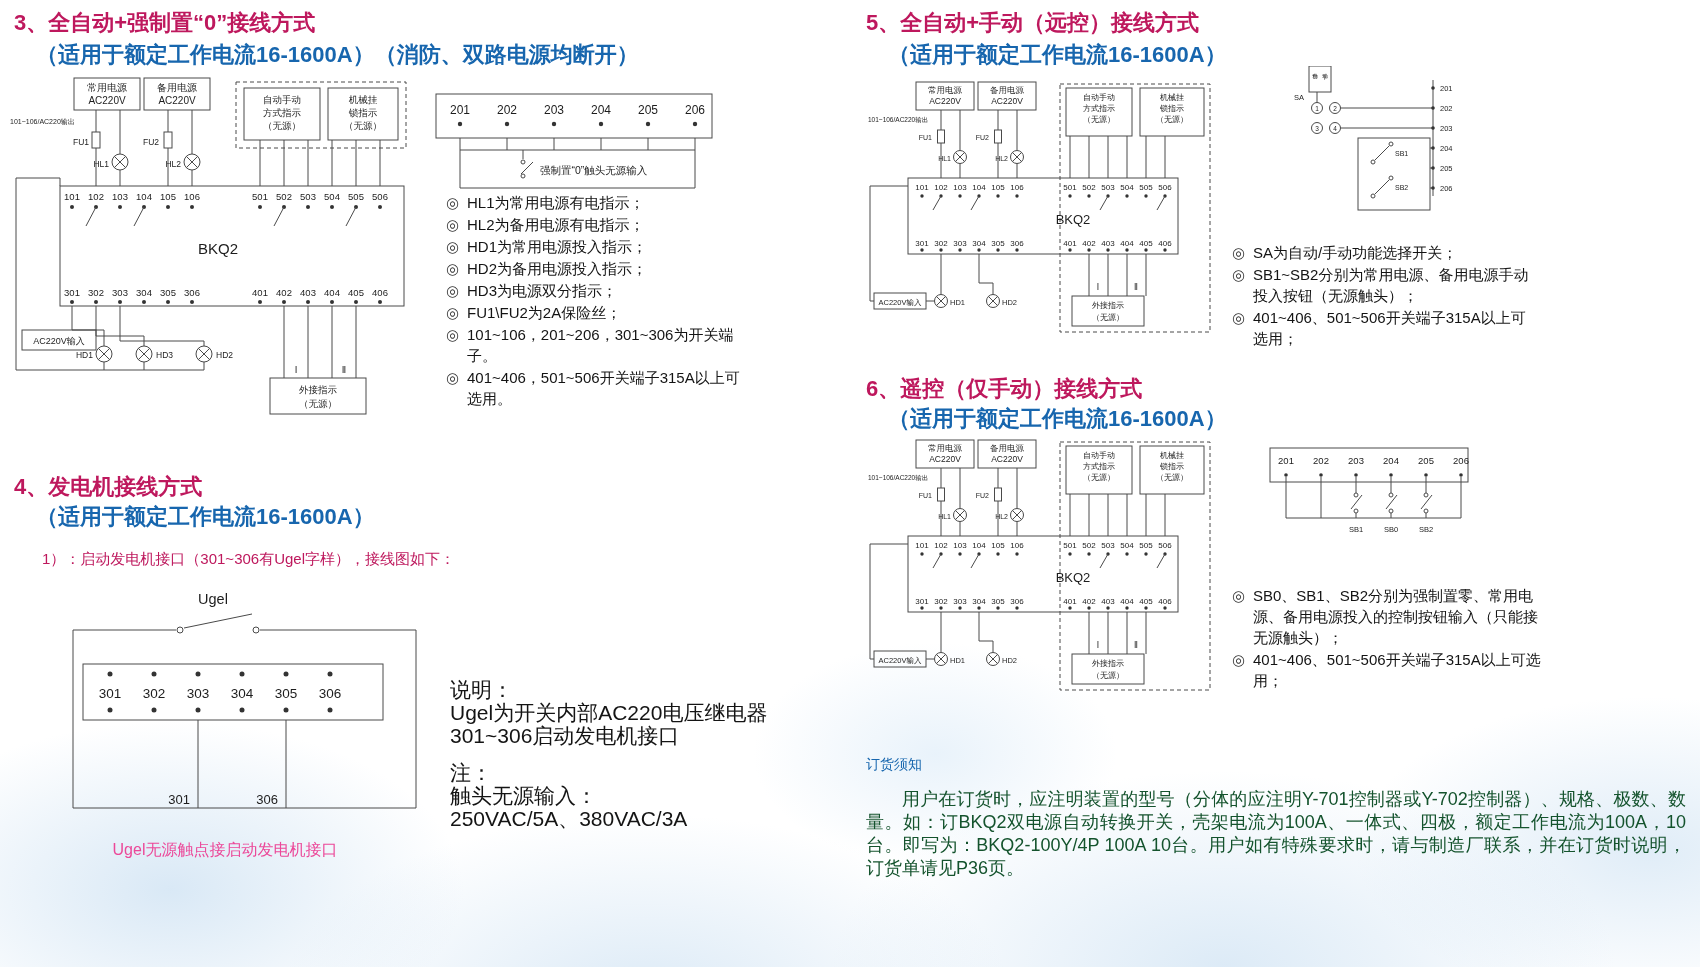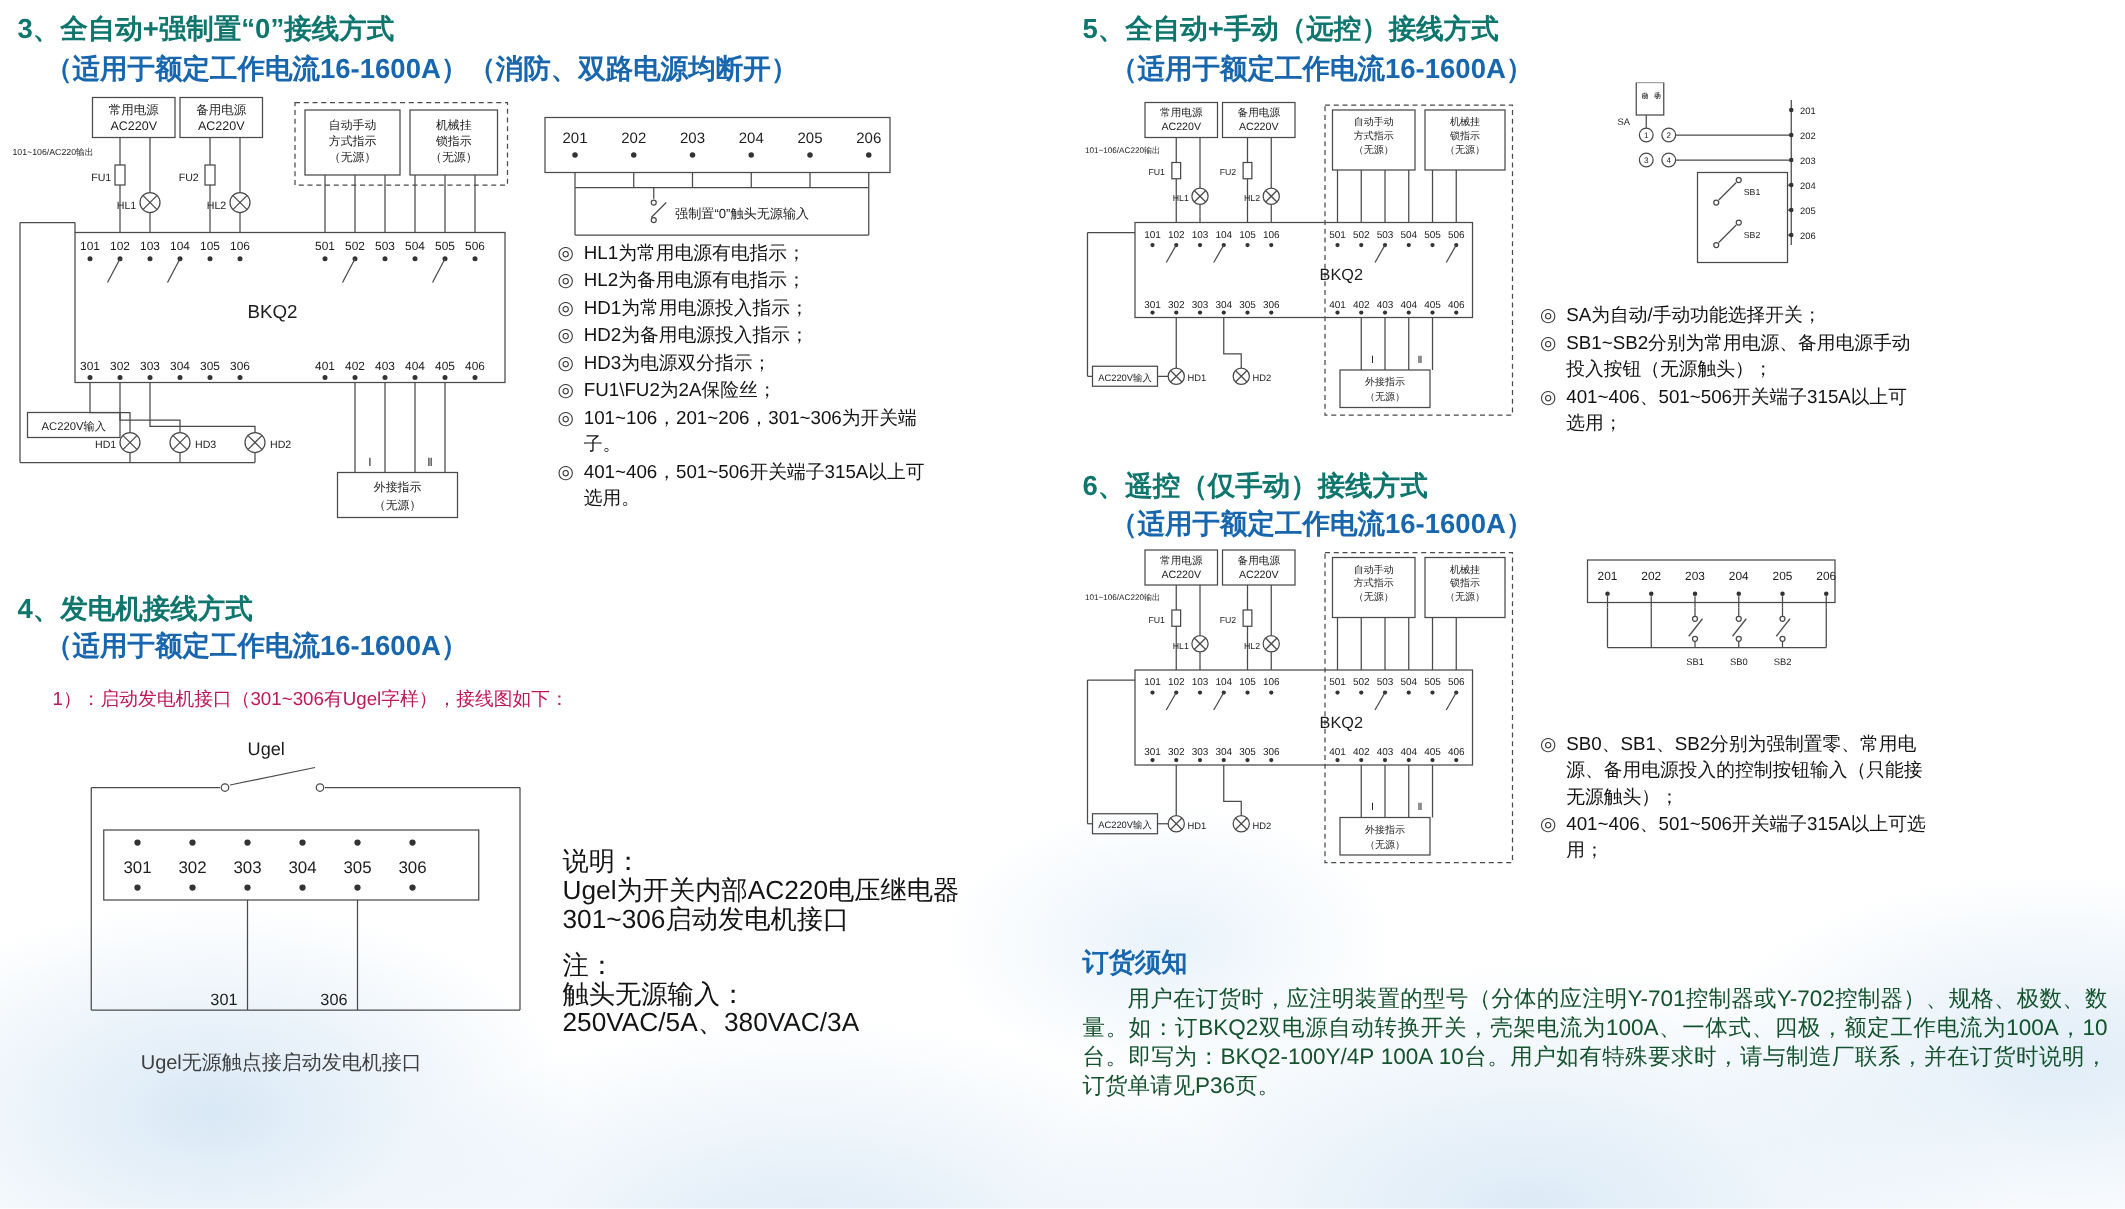--- a/index.html
+++ b/index.html
@@ -1,30 +1,30 @@
 <!DOCTYPE html>
 <html><head>
 <meta charset="utf-8">
 <style>
   *{margin:0;padding:0;box-sizing:border-box}
   html,body{background:#fff}
   .page{position:relative;width:1700px;height:967px;background:#fff;overflow:hidden;
         font-family:"Liberation Sans","DejaVu Sans",sans-serif;color:#1b1b1b}
   .abs{position:absolute}
-  .h1{font-size:22px;font-weight:bold;color:#0f766e}
+  .h1{font-size:22px;font-weight:bold;color:#be185d}
   .sub{font-size:22px;font-weight:bold;color:#1766ae}
   .intro{font-size:15px;color:#be185d}
   .bullets{font-size:15px;line-height:21px;color:#141414}
   .bullet{position:relative;padding-left:21px;margin-bottom:1px}
   .bullet .mark{position:absolute;left:0;top:0;color:#333}
   .notes{font-size:21px;line-height:23px;color:#141414}
   .notes .gap{height:14px}
-  .caption{font-size:16px;text-align:center;color:#404040}
+  .caption{font-size:16px;text-align:center;color:#ec4899}
   .note-blue{font-size:17px;font-weight:bold;color:#1766ae}
-  .order-h{font-size:21px;font-weight:bold;color:#1766ae}
+  .order-h{font-size:14px;font-weight:normal;color:#1766ae}
   .order-body{font-size:18px;line-height:23px;text-indent:2em;text-align:justify;color:#14532d}
   svg .lines{stroke:#4a4a4a;stroke-width:1;fill:none}
   svg .lines .dot{fill:#333;stroke:none}
   svg .lines .fuse{fill:#fff}
   svg .texts text{fill:#1d1d1d;stroke:none}
   .wm{position:absolute;inset:0;pointer-events:none;background:
     radial-gradient(420px 240px at 10% 92%, rgba(186,214,238,.55), rgba(186,214,238,0) 70%),
     radial-gradient(520px 260px at 38% 103%, rgba(186,214,238,.5), rgba(186,214,238,0) 70%),
     radial-gradient(560px 280px at 72% 100%, rgba(186,214,238,.5), rgba(186,214,238,0) 70%),
     radial-gradient(420px 220px at 97% 88%, rgba(186,214,238,.45), rgba(186,214,238,0) 70%),

